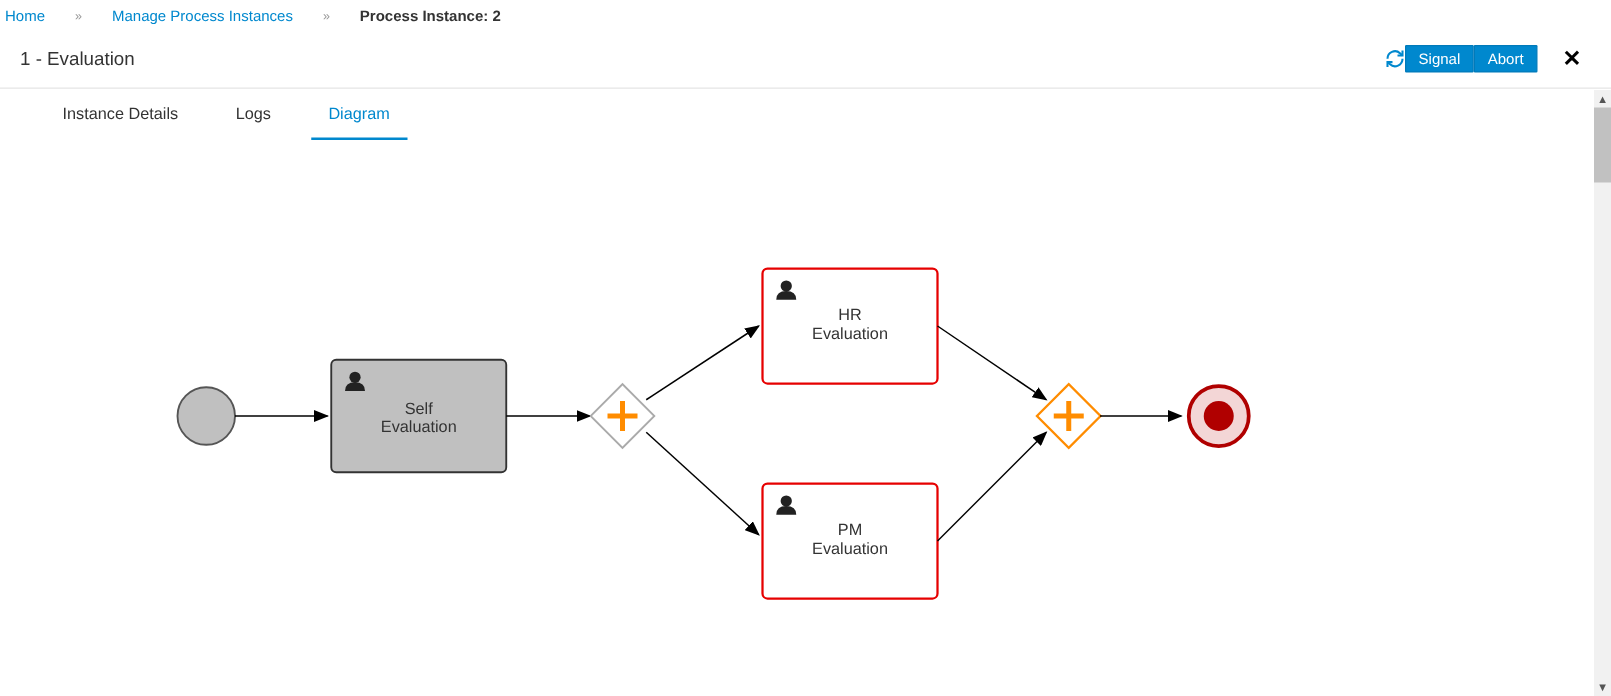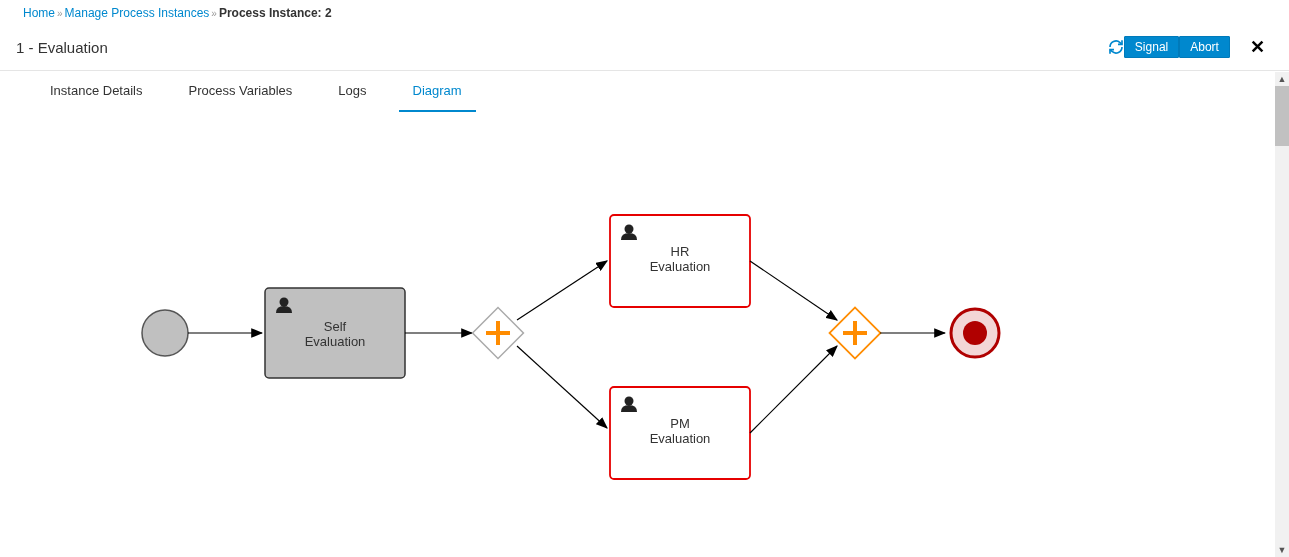--- a/index.html
+++ b/index.html
@@ -7,24 +7,24 @@
       font-family: "Helvetica Neue", Helvetica, Arial, sans-serif;
       font-size: 13px;
       color: #333;
       background: #fff;
       width: 1289px;
       height: 557px;
       overflow: hidden;
       position: relative;
     }
     .breadcrumb {
-      padding: 6px 23px;
+      padding: 6px 4px;
       display: flex;
       align-items: center;
-      gap: 2px;
+      gap: 24px;
       font-size: 12px;
     }
     .breadcrumb a { color: #0088ce; text-decoration: none; }
     .breadcrumb .sep { color: #999; font-size: 10px; }
     .breadcrumb .current { color: #333; font-weight: 600; }
     .header {
       display: flex;
       align-items: center;
       justify-content: space-between;
       padding: 10px 16px 12px 16px;
@@ -124,21 +124,20 @@
       </svg>
     </span>
     <button class="btn">Signal</button>
     <button class="btn">Abort</button>
     <span class="close-icon">✕</span>
   </div>
 </div>
 
 <div class="tabs">
   <div class="tab">Instance Details</div>
-  <div class="tab">Process Variables</div>
   <div class="tab">Logs</div>
   <div class="tab active">Diagram</div>
 </div>
 
 <div class="content">
   <div class="diagram-canvas">
     <svg class="diagram" width="1200" height="440">
       <defs>
         <marker id="arrowhead" markerWidth="10" markerHeight="8" refX="9" refY="4" orient="auto">
           <polygon points="0 0, 10 4, 0 8" fill="#000"></polygon>

